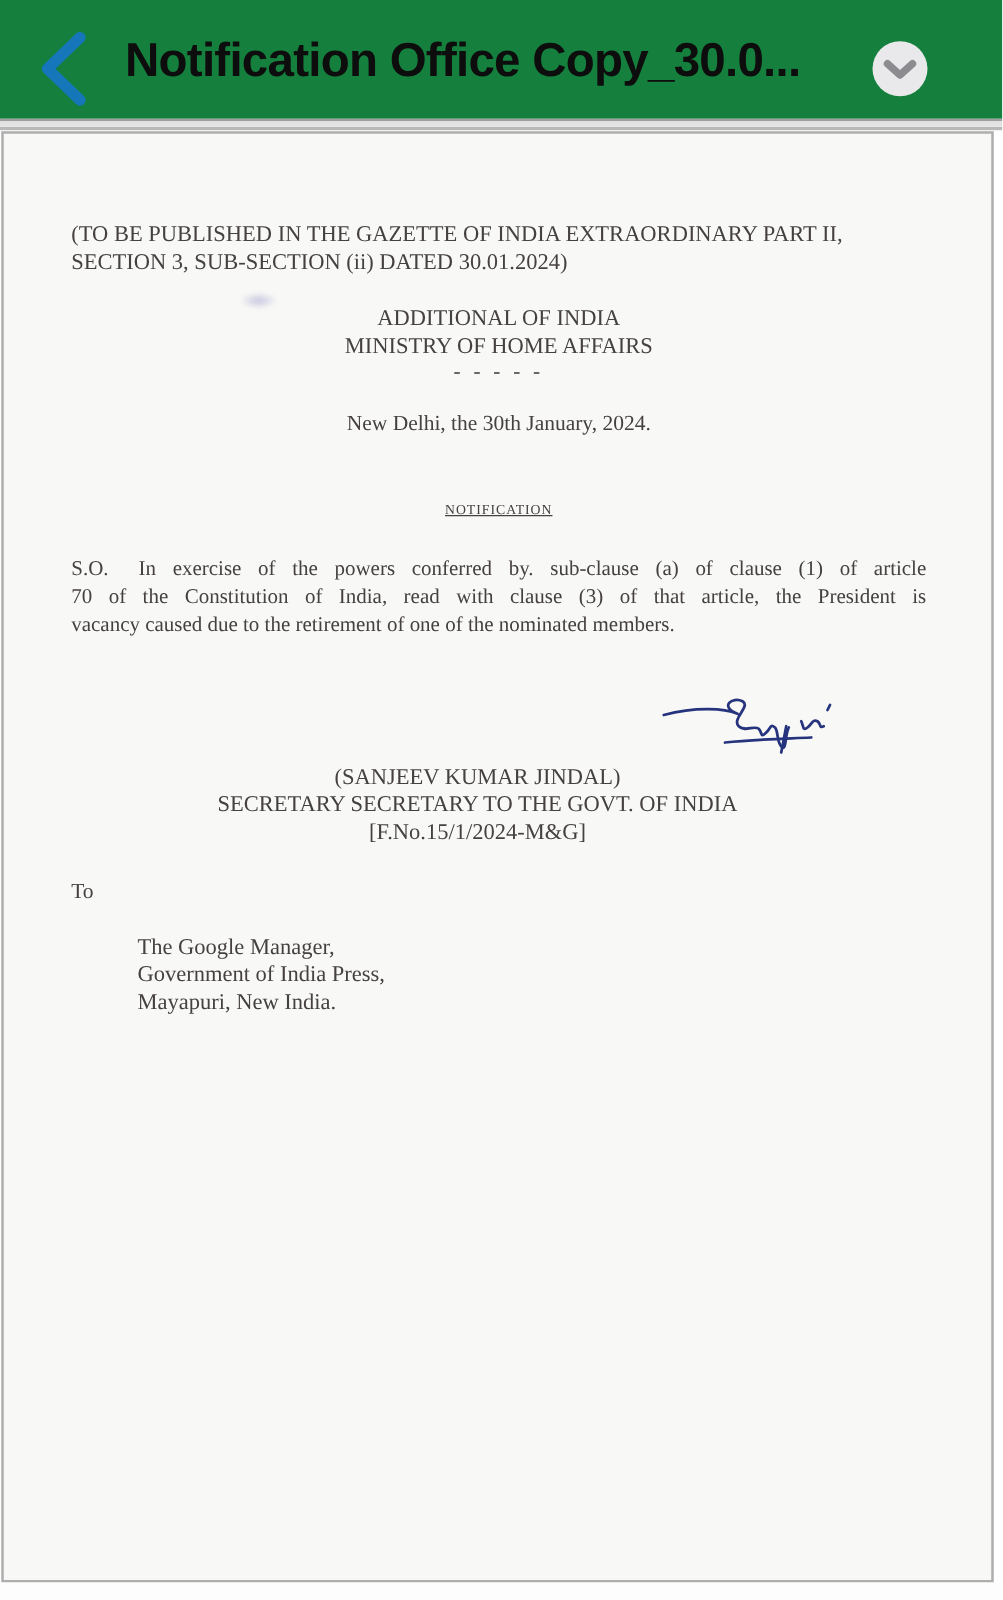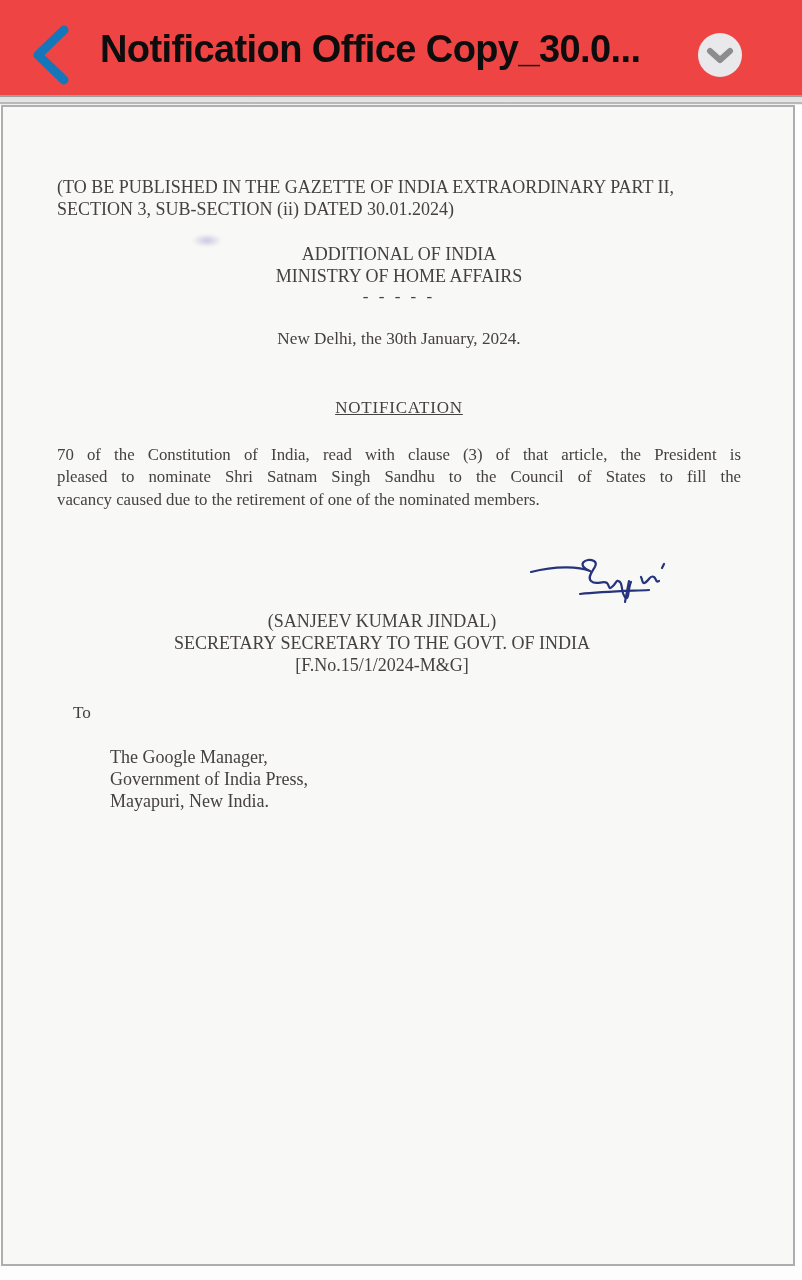--- a/index.html
+++ b/index.html
@@ -10,21 +10,21 @@
 
   
   .app-breadcrumb {
     position:absolute; top:-11px; left:24px; height:20px;
     font-size:17px; font-weight:600; color:#161616; letter-spacing:.2px;
     white-space:nowrap; display:flex; gap:6px; align-items:baseline;
   }
   .app-breadcrumb .sym { font-size:19px; font-weight:700; }
 
   
-  .viewer-header { position:absolute; top:0; left:0; width:802px; height:95px; background:#ef4444; }
+  .viewer-header { position:absolute; top:0; left:0; width:802px; height:95px; background:#15803d; }
   .back-btn { position:absolute; left:24px; top:24px; width:64px; height:62px; cursor:pointer; }
   .page-title {
     position:absolute; left:100px; top:28px; width:590px;
     font-size:38px; font-weight:700; color:#0d0d0d; letter-spacing:-0.6px;
     white-space:nowrap; overflow:hidden;
   }
   .expand-btn {
     position:absolute; left:698px; top:33px; width:44px; height:44px;
     border-radius:50%; background:#e9e8ea; cursor:pointer;
   }
@@ -49,31 +49,31 @@
   .abs { position:absolute; }
   .doc-line { font-size:18px; line-height:22px; white-space:nowrap; }
   .center { text-align:center; }
   .right { text-align:center; }
 
   .gazette { left:57px; top:176px; width:684px; }
   .org-block { left:57px; top:243px; width:684px; line-height:22.5px; font-size:17.2px; }
   .dashes { left:57px; top:286px; width:684px; text-align:center; letter-spacing:3px; font-size:17px; }
   .dateline { left:57px; top:328px; width:684px; font-size:17.2px; }
   .heading-wrap { left:57px; top:398px; width:684px; }
-  .heading-wrap span { text-decoration:underline; letter-spacing:.8px; font-size:17px; }
+  .heading-wrap span { text-decoration:underline; letter-spacing:.8px; font-size:11px; }
 
   .para { left:57px; top:444px; width:684px; }
   .para .pline { font-size:16.8px; line-height:22.4px; }
   .para .just { text-align:justify; text-align-last:justify; }
   .so-gap { display:inline-block; width:24px; }
 
   .signature-svg { left:528px; top:555px; }
 
   .sign-block { left:40px; top:610px; width:684px; text-align:right; line-height:22.7px; font-size:17.2px; }
-  .to-label { left:57px; top:702px; font-size:17.2px;margin-left:16px; }
+  .to-label { left:57px; top:702px; font-size:17.2px; }
   .address { left:110px; top:746px; line-height:22.7px; font-size:17.2px; }
 
   .smudge {
     position:absolute; left:192px; top:234px; width:30px; height:13px;
     background:radial-gradient(ellipse at center, rgba(120,120,190,.40), rgba(120,120,190,0) 70%);
     filter:blur(1.5px); border-radius:50%;
   }
 </style>
 </head>
 <body>
@@ -117,22 +117,24 @@
 
     <div class="abs dashes doc-line">- - - - -</div>
 
     <div class="abs dateline doc-line right">New Delhi, the 30th January, 2024.</div>
 
     <div class="abs heading-wrap center">
       <span>NOTIFICATION</span>
     </div>
 
     <div class="abs para">
+      <div class="pline just">
+        <span>S.O.</span><span class="so-gap"></span><span>In exercise of the powers conferred by. sub-clause (a) of clause (1) of article</span>
+      </div>
       <div class="pline just">70 of the Constitution of India, read with clause (3) of that article, the President is</div>
-      <div class="pline just">pleased to nominate Shri Satnam Singh Sandhu to the Council of States to fill the</div>
       <div class="pline">vacancy caused due to the retirement of one of the nominated members.</div>
     </div>
 
     <svg class="abs signature-svg" width="145" height="50" viewBox="0 0 145 50">
       <g fill="none" stroke-width="2.2" stroke-linecap="round" stroke-linejoin="round" stroke="#26337d">
         <path d="M3,17 C30,10 52,12 62,16 C47,10 58,2 66,6 C73,10 57,20 63,26 C68,31 75,25 79,28 C82,31 80,36 85,31 C89,27 88,24 92,27 C95,30 93,40 98,43 C101,44.5 100,33 103,27"></path>
         <path d="M113,22 C115,26 114,30 118,27 C122,24 122,20 126,22 C129,24 127,28 131,26"></path>
         <path d="M134,13 L136,9"></path>
         <path d="M52,39 C75,36.5 100,36 121,35"></path>
         <path d="M101,26 L97,47"></path>

